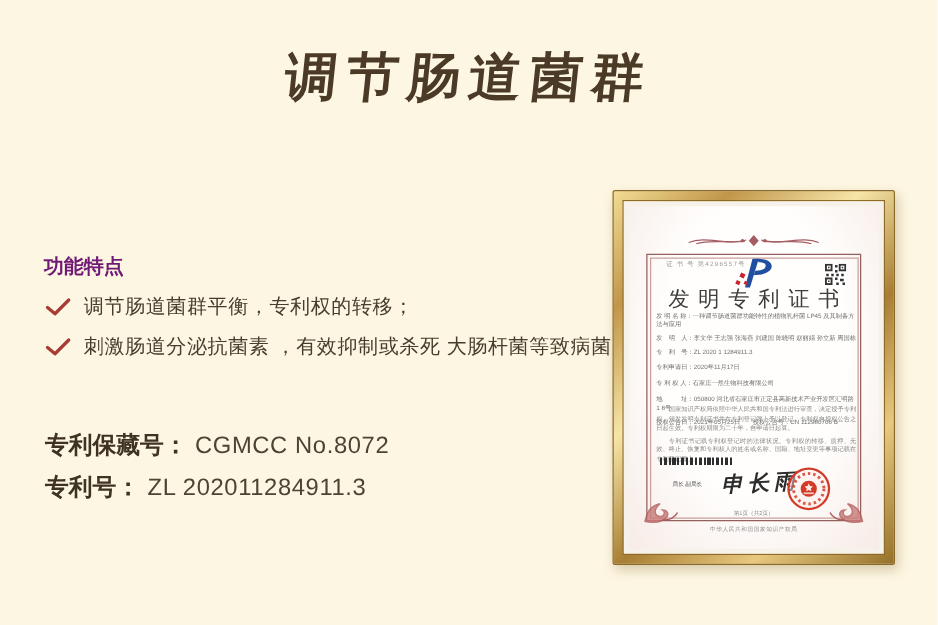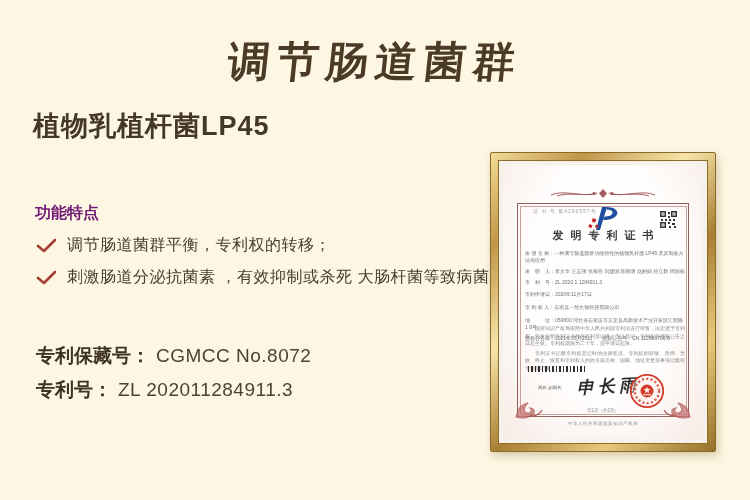--- a/index.html
+++ b/index.html
@@ -69,21 +69,21 @@
   .cp{position:absolute;}            
   .cert-ornament{left:0;right:0;top:21px;text-align:center;}
   .cert-no{
     left:30px;top:43px;font-size:5px;color:#9a9a9a;letter-spacing:1px;
     filter:blur(0.3px);white-space:nowrap;
   }
   .cert-logo{left:82px;top:41px;}
   .cert-qr{right:26px;top:46px;width:17px;height:17px;}
   .cert-title{
     left:0;right:0;top:63px;text-align:center;
-    font-size:11px;font-weight:700;color:#3d3d3d;letter-spacing:7px;
+    font-size:17px;font-weight:400;color:#3d3d3d;letter-spacing:7px;
     text-indent:7px;
   }
   .cert-body{
     left:22px;right:18px;top:85px;
     font-size:5px;line-height:1.35;color:#707070;
     filter:blur(0.35px);
   }
   .cert-body .row{margin-bottom:4.5px;}
   .cert-body .row.gap{margin-bottom:6.5px;}
   .cert-paragraphs{
@@ -119,21 +119,20 @@
     font-size:4.5px;color:#8f8f8f;filter:blur(0.35px);letter-spacing:0.5px;
   }
 </style>
 </head>
 <body>
 
 <div class="canvas">
 
   <div class="main-title">调节肠道菌群</div>
 
-  <div class="subtitle">植物乳植杆菌LP45</div>
 
 
   <div class="features-heading">功能特点</div>
 
   <div class="feature-item fi-1">
     <span class="chk">
       <svg width="21" height="15" viewBox="0 0 21 15">
           <polyline points="2,8 8,13 19,2" fill="none" stroke="#a63c34" stroke-width="2.6" stroke-linecap="round" stroke-linejoin="round"></polyline>
         </svg>
     </span>

